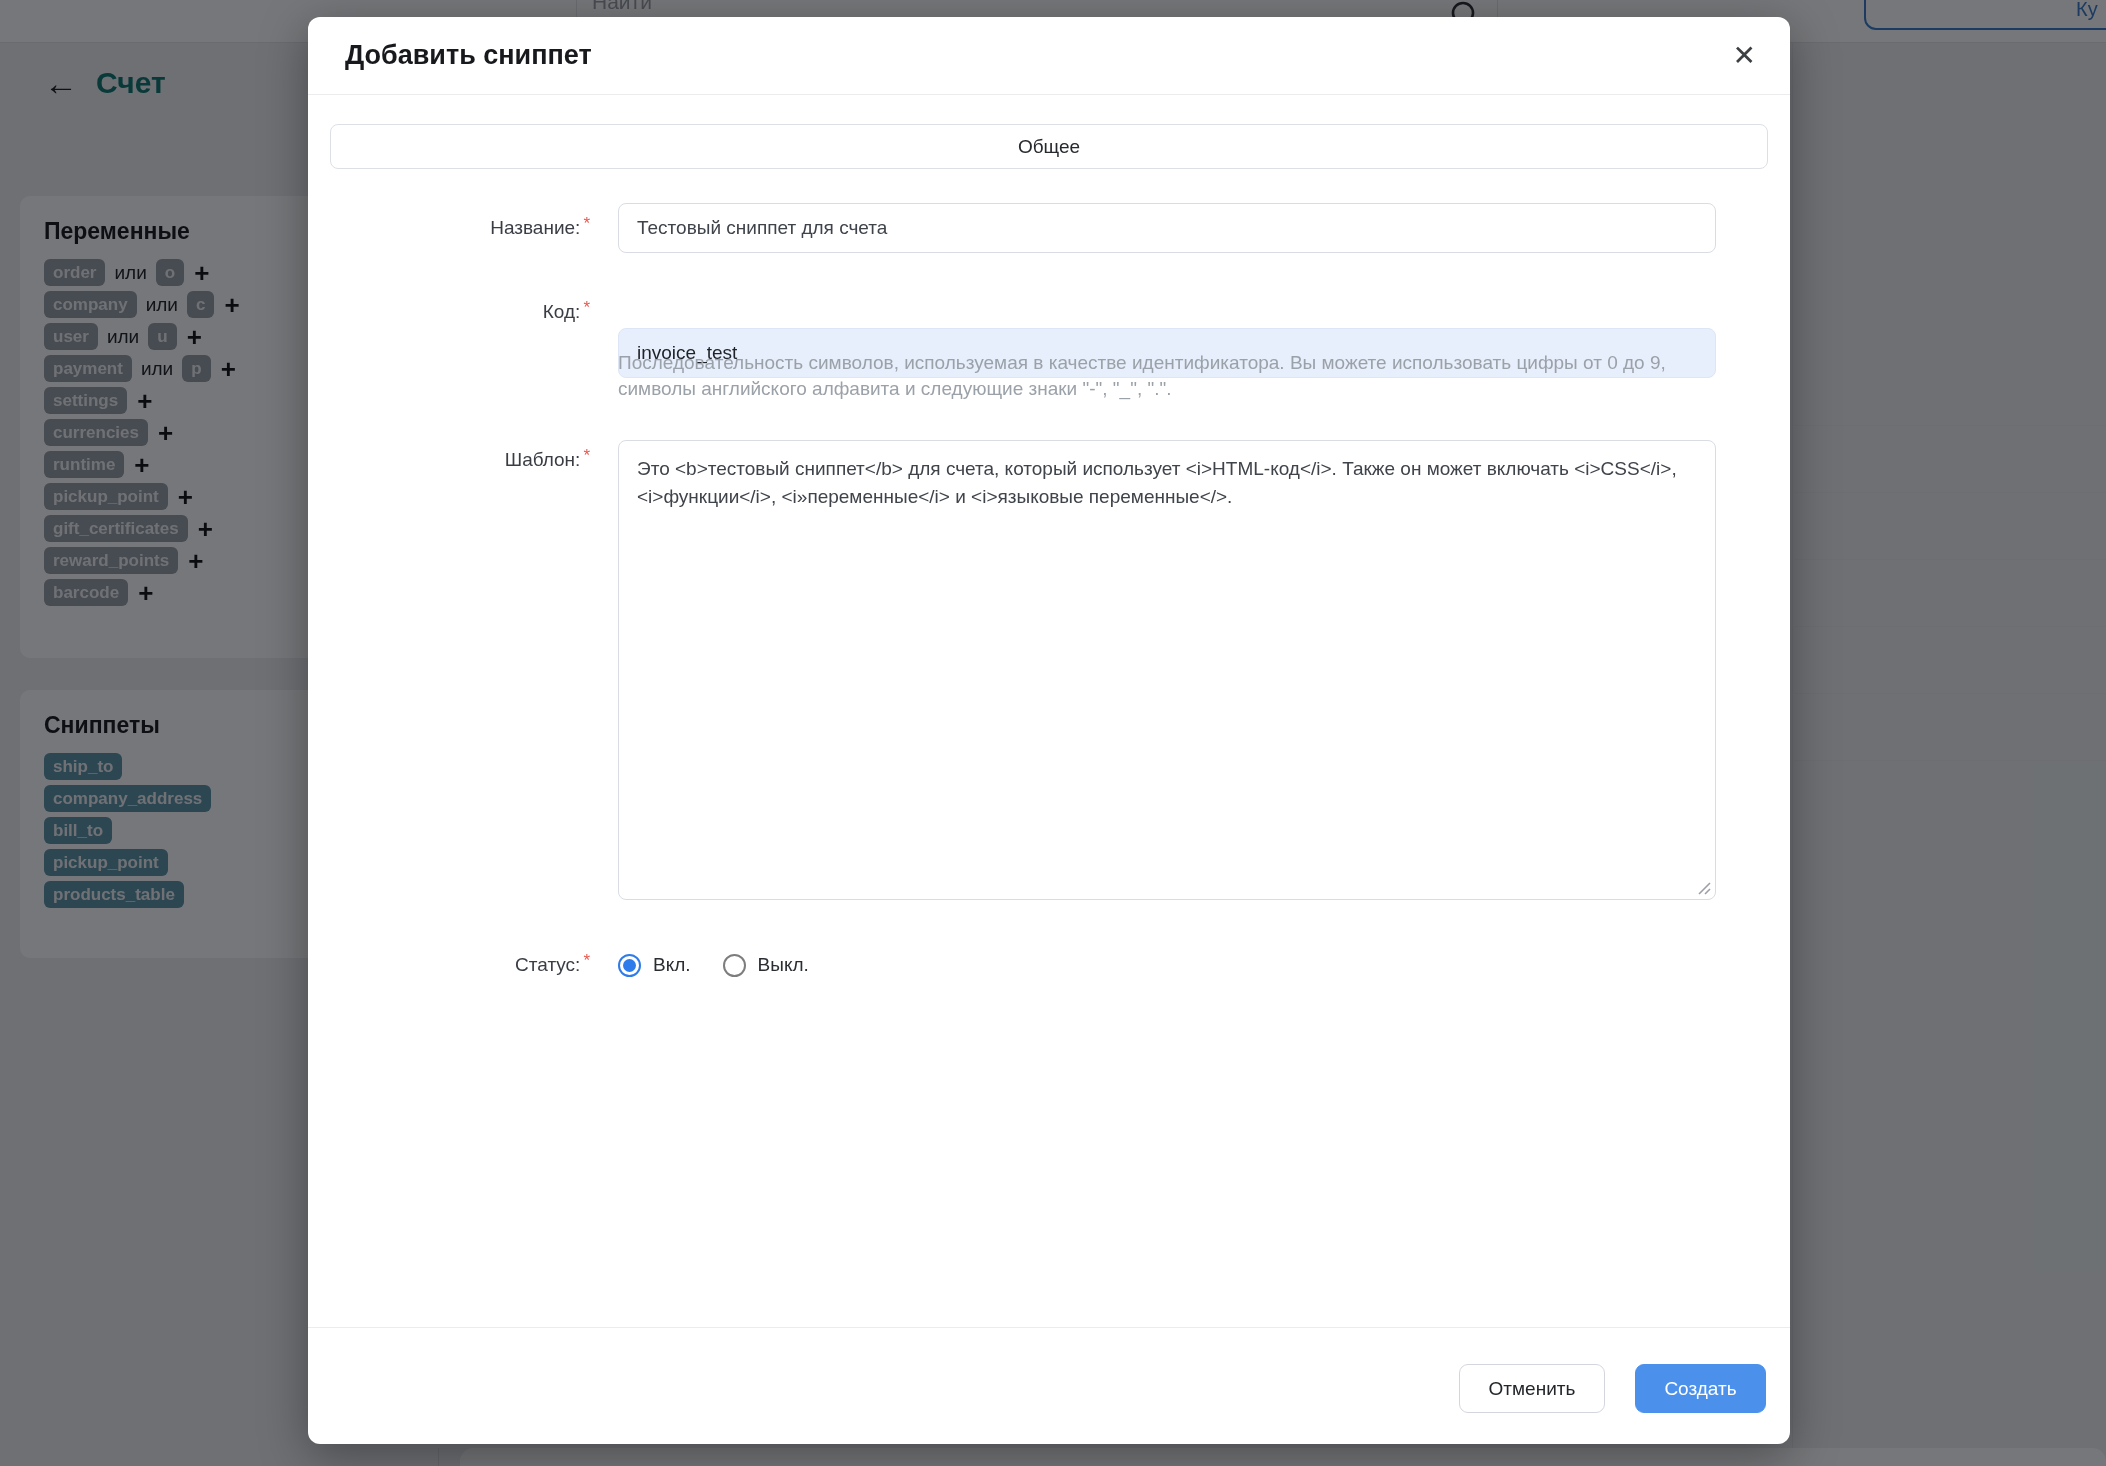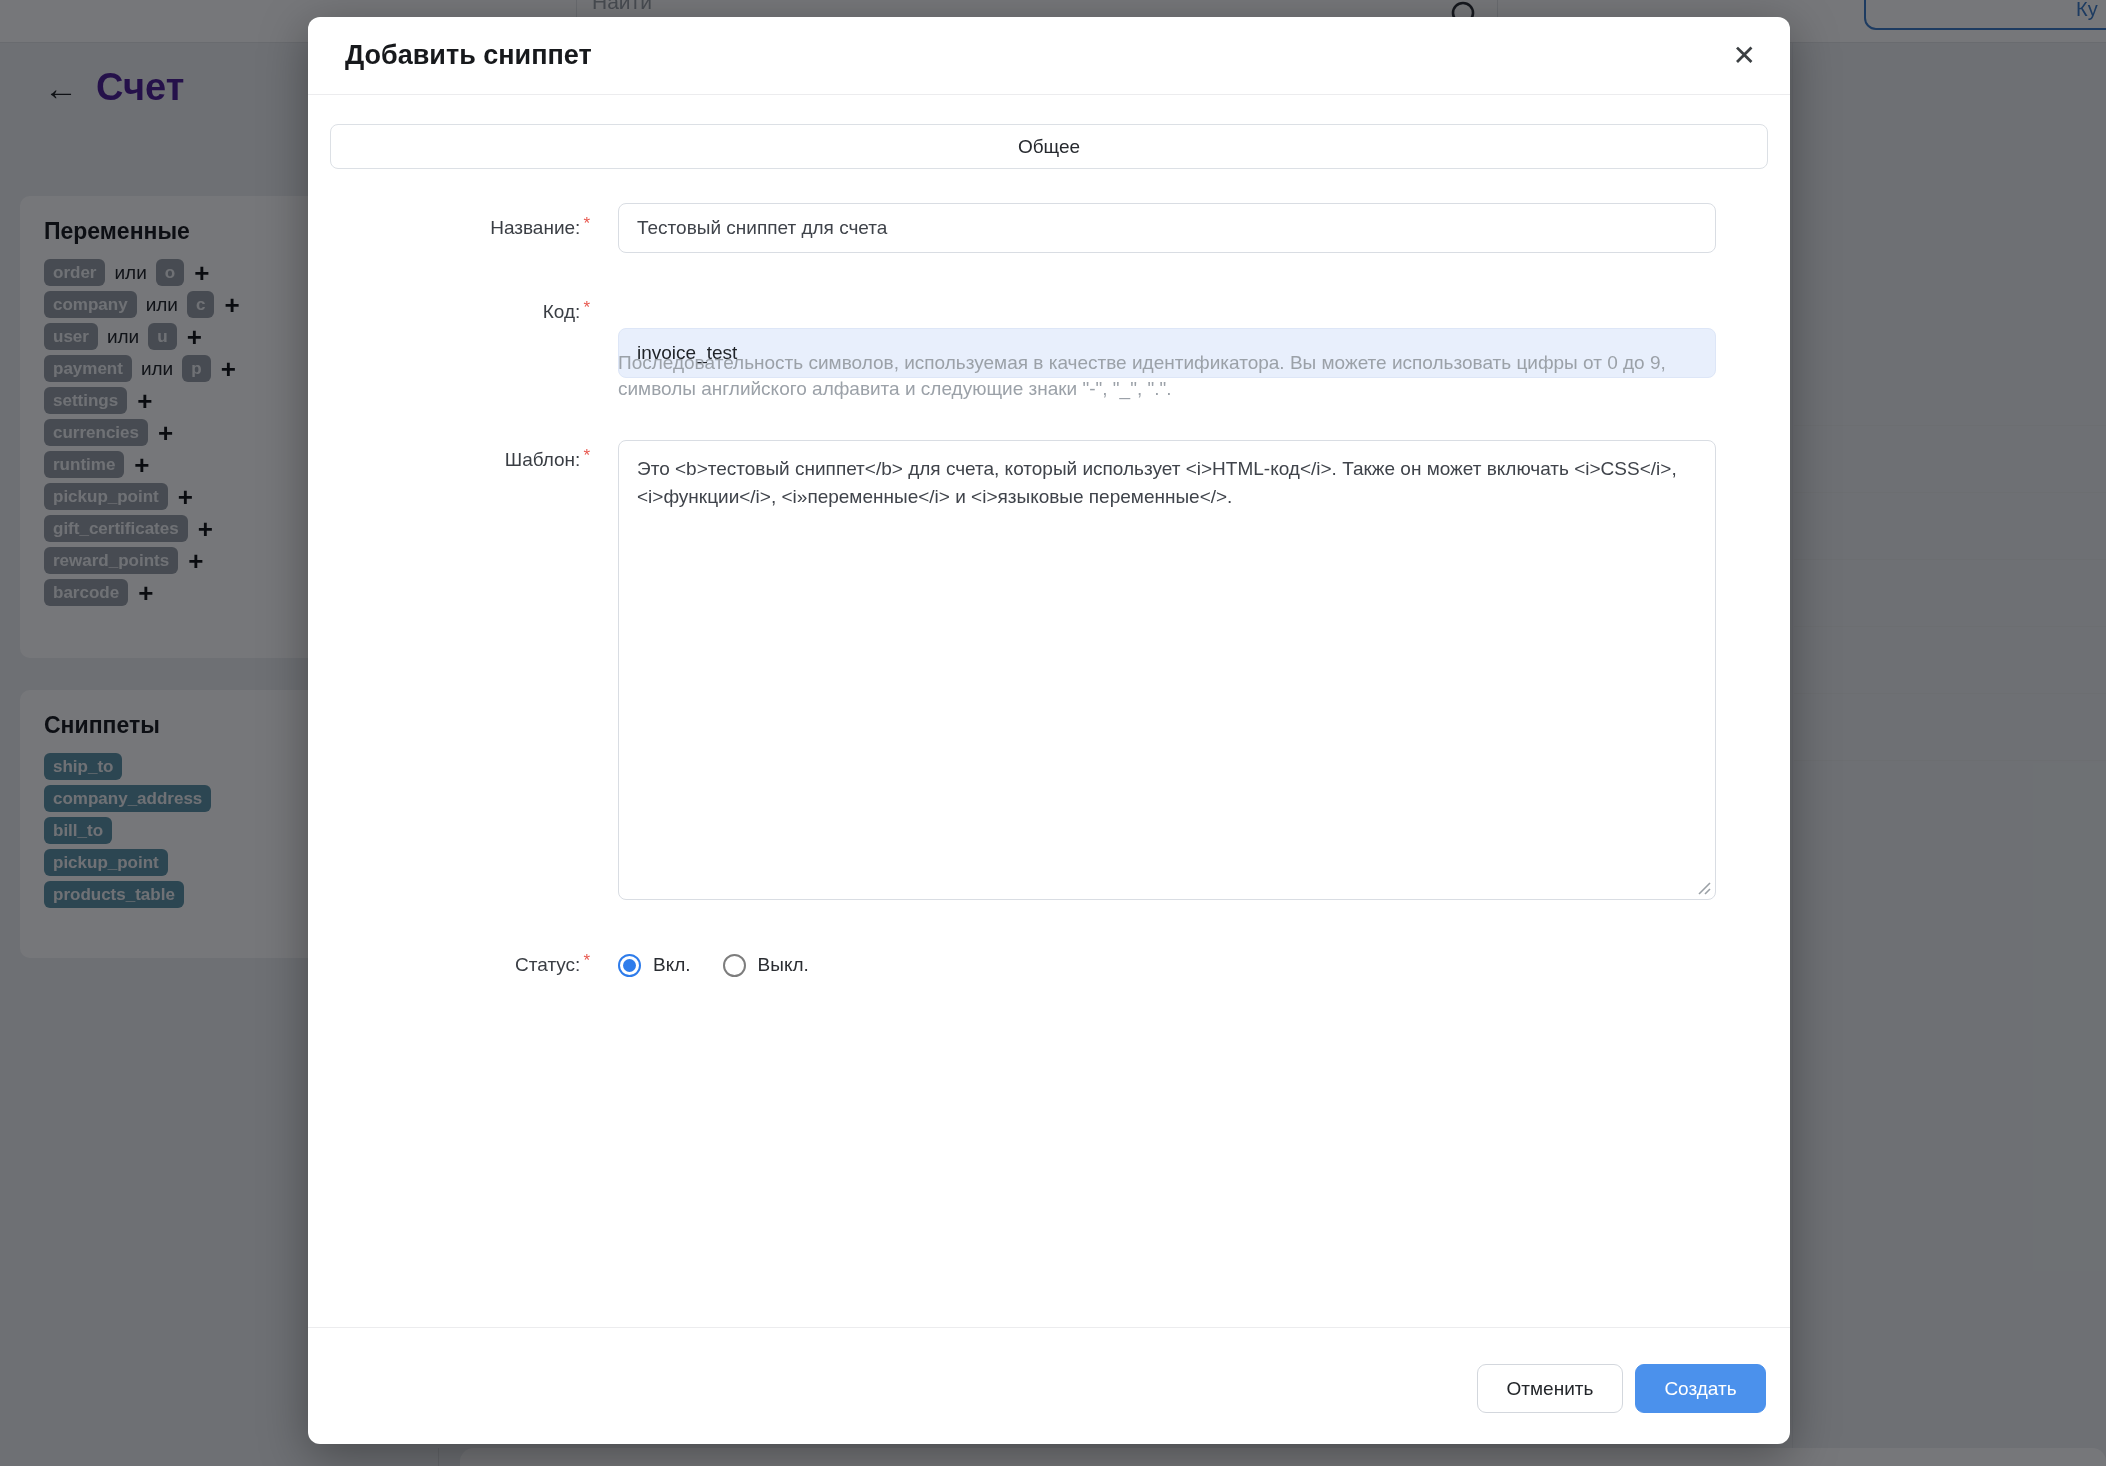--- a/index.html
+++ b/index.html
@@ -12,21 +12,21 @@
   
   .topbar{position:absolute;left:0;top:0;width:2106px;height:43px;background:#fff;border-bottom:1px solid #e2e4e7;}
   .topbar .vsep{position:absolute;top:0;width:1px;height:43px;background:#e4e6e9;}
   .search-text{position:absolute;left:592px;top:-10px;font-size:21px;color:#9aa0a6;}
   .search-icon{position:absolute;left:1441px;top:-8px;}
   .corner-btn{position:absolute;left:1864px;top:-18px;width:300px;height:48px;border:2px solid #3a7bc8;border-radius:12px;background:#fff;}
   .corner-btn span{position:absolute;left:210px;top:14px;font-size:20px;color:#3a7bc8;}
 
   .back-row{position:absolute;left:44px;top:66px;display:flex;align-items:center;gap:18px;}
   .back-arrow{font-size:34px;color:#1b1d20;line-height:1;}
-  .page-title{font-size:38px;font-weight:700;color:#4c1d95;}
+  .page-title{font-size:30px;font-weight:700;color:#0f766e;}
 
   .side-card{position:absolute;left:20px;width:472px;background:#ffffff;border-radius:10px;}
   .card-vars{top:196px;height:462px;}
   .card-snips{top:690px;height:268px;}
   .side-card h3{margin:0;padding:22px 24px 0 24px;font-size:23px;font-weight:700;color:#17191d;}
   .tag-list{padding:14px 24px 0 24px;display:flex;flex-direction:column;gap:5px;justify-content:space-between;}
   .var-row{display:flex;align-items:center;height:27px;}
   .tag{display:inline-block;height:27px;line-height:27px;padding:0 9px;border-radius:6px;
        font-size:17px;font-weight:600;color:#f0f2f4;white-space:nowrap;}
   .tag.gray{background:var(--vtag);}
@@ -75,21 +75,21 @@
 
   .status-row{position:absolute;left:310px;top:930px;height:36px;display:flex;align-items:center;gap:32px;}
   .radio-opt{display:flex;align-items:center;gap:12px;cursor:pointer;}
   .radio-circle{width:23px;height:23px;border-radius:50%;border:2px solid #7d7d7d;background:#fff;
                 display:flex;align-items:center;justify-content:center;}
   .radio-opt.checked .radio-circle{border-color:#2e7ceb;}
   .radio-opt.checked .radio-circle::after{content:"";width:13px;height:13px;border-radius:50%;background:#2e7ceb;}
   .radio-label{font-size:19px;color:#2a2d32;}
 
   .modal-footer{position:absolute;left:0;right:0;top:1310px;bottom:0;border-top:1px solid #ececee;}
-  .footer-btns{position:absolute;right:24px;top:36px;display:flex;gap:12px;}
+  .footer-btns{position:absolute;right:24px;top:36px;display:flex;gap:30px;}
   .btn{height:49px;border-radius:9px;font-size:19px;display:flex;align-items:center;justify-content:center;
        cursor:pointer;font-family:inherit;}
   .btn.cancel{width:146px;background:#fff;border:1px solid #d3d7dd;color:#23262a;}
   .btn.create{width:131px;background:var(--accent);border:1px solid var(--accent);color:#fff;}
 </style>
 </head>
 <body>
 
 <div class="stage">
 

